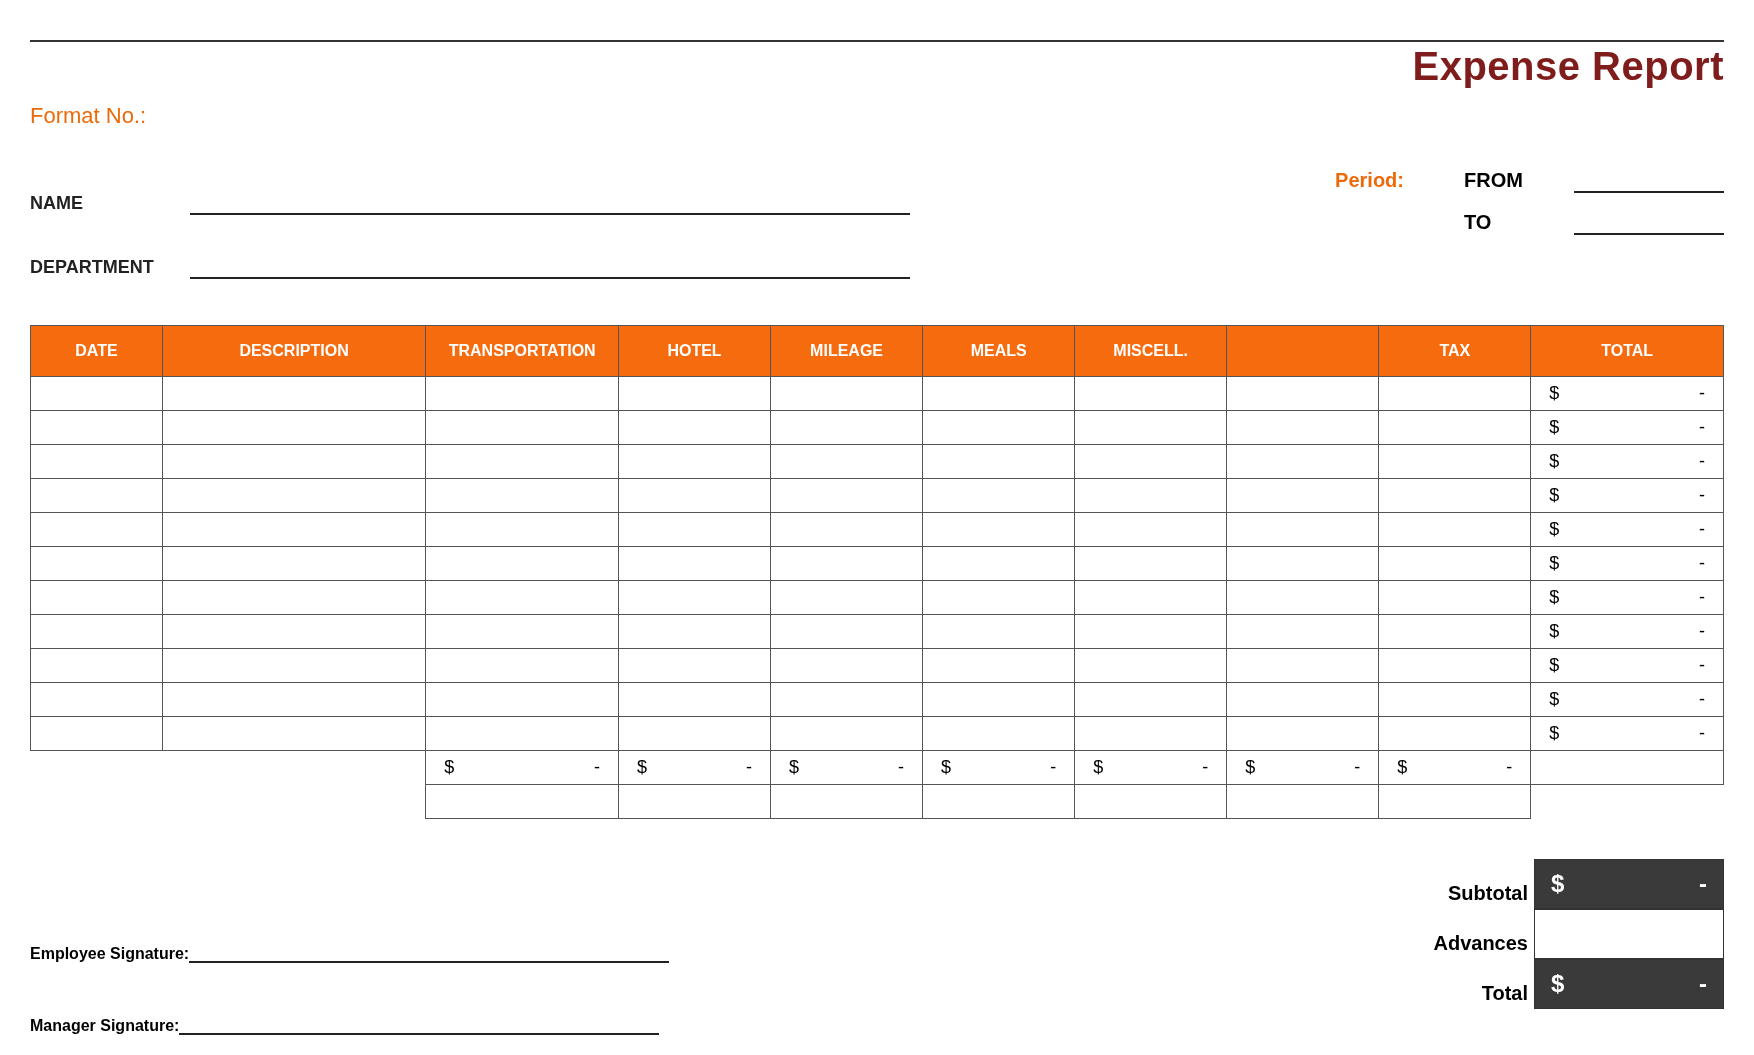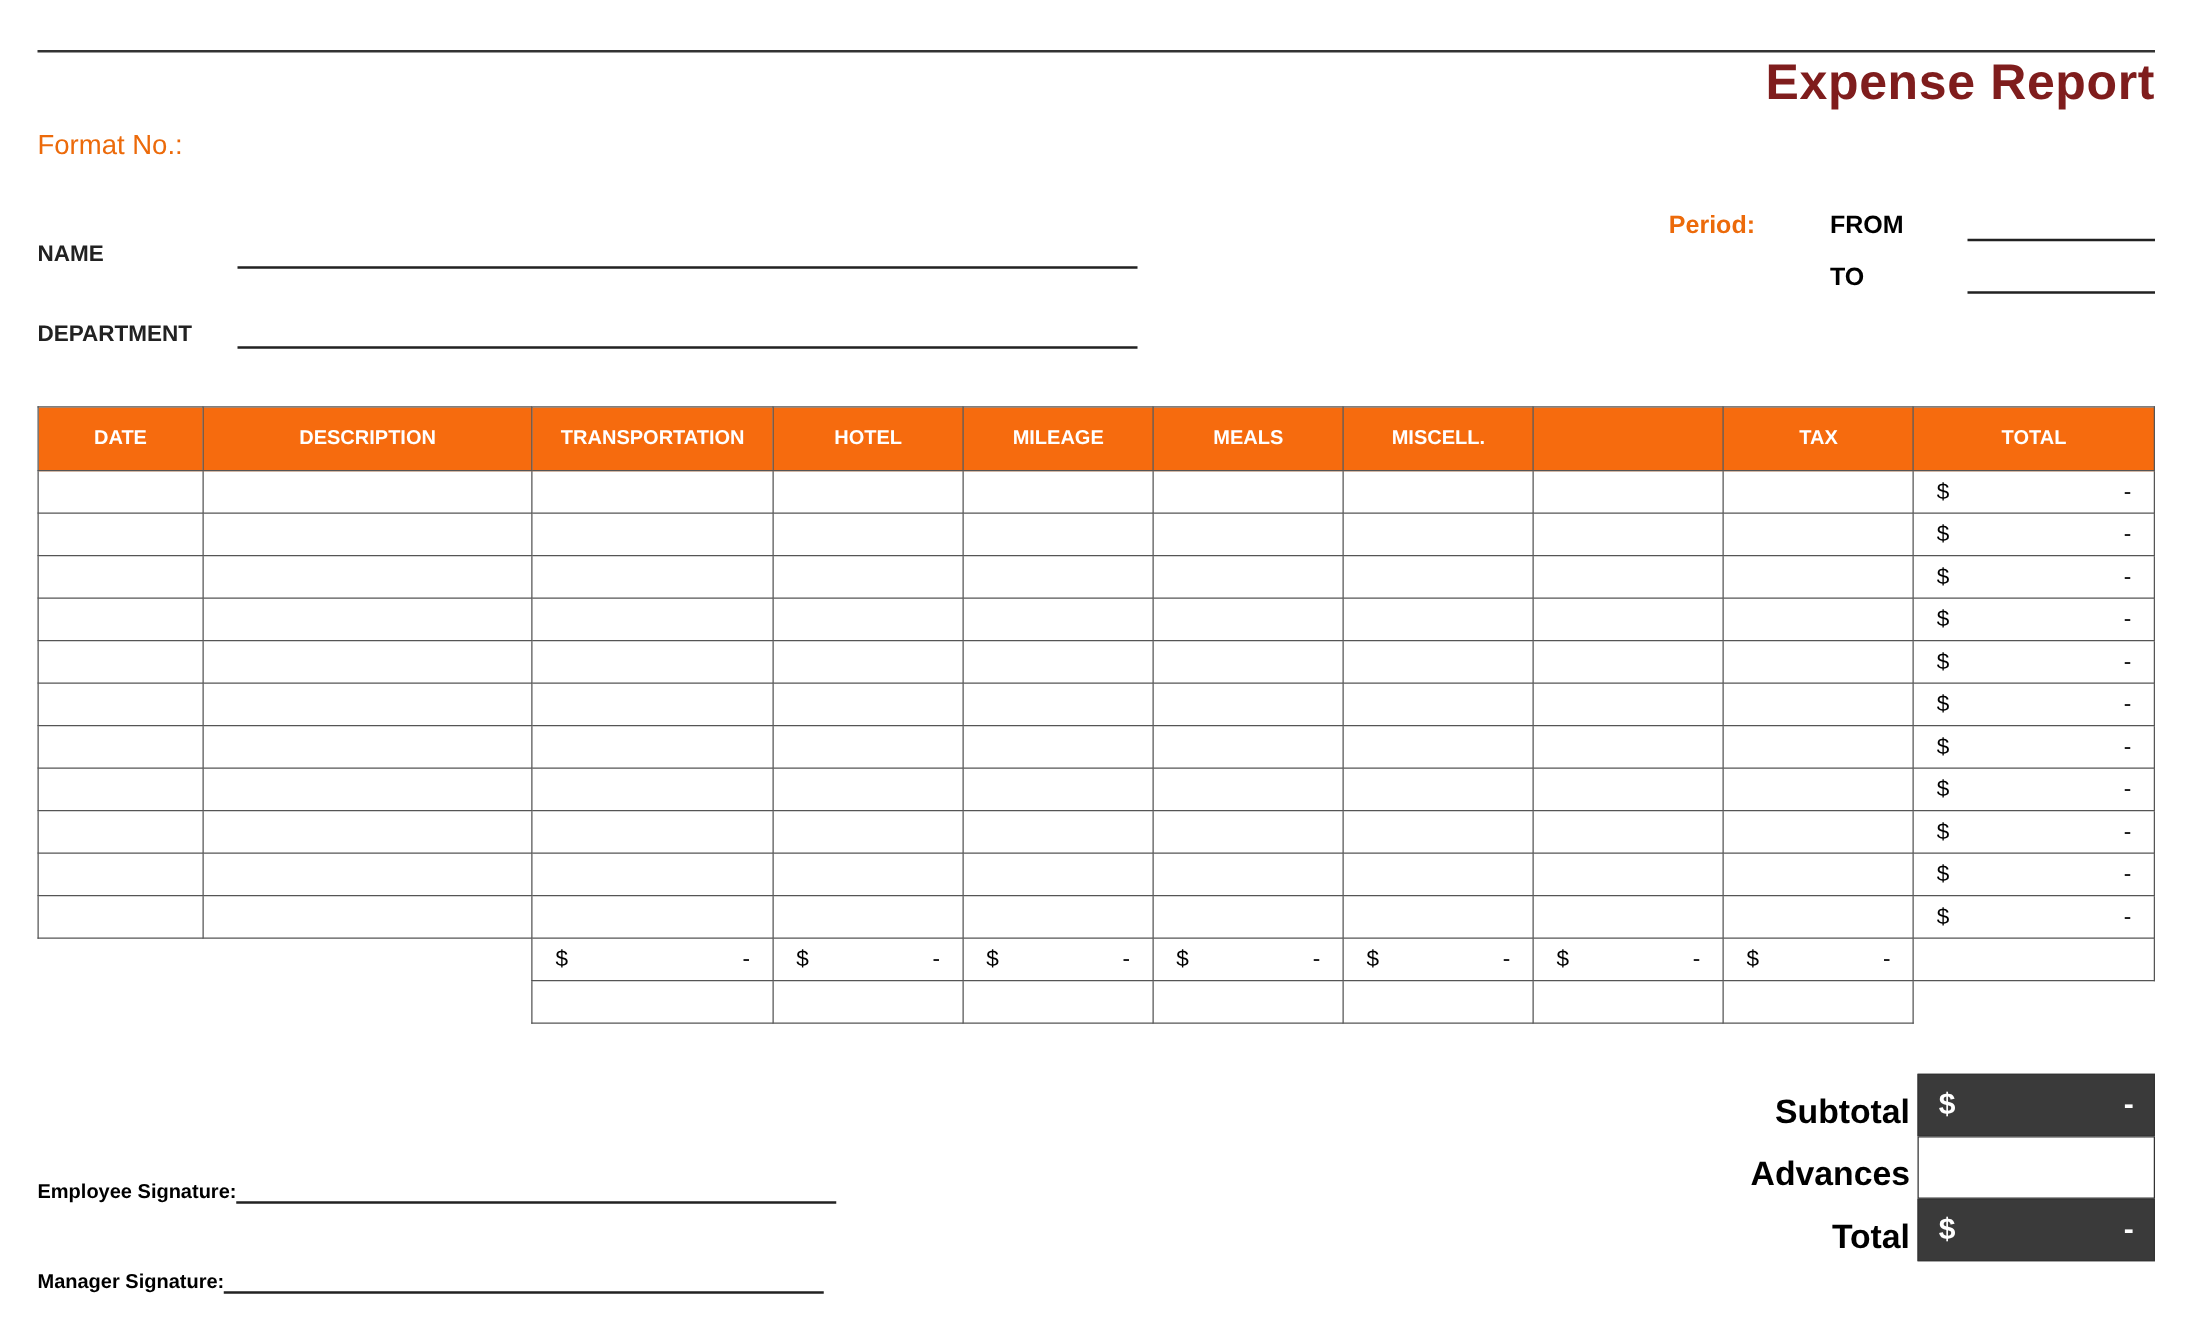--- a/index.html
+++ b/index.html
@@ -173,21 +173,21 @@
   display: flex;
   align-items: stretch;
   height: 50px;
 }
 .tot-label {
   flex: 1;
   display: flex;
   align-items: flex-end;
   justify-content: flex-end;
   padding: 4px 6px;
-  font-size: 27px;
+  font-size: 20px;
   font-weight: 800;
 }
 .tot-box {
   width: 190px;
   border: 1px solid #333;
 }
 .tot-box.dark {
   background: #3a3a3a;
   color: #fff;
   display: flex;

